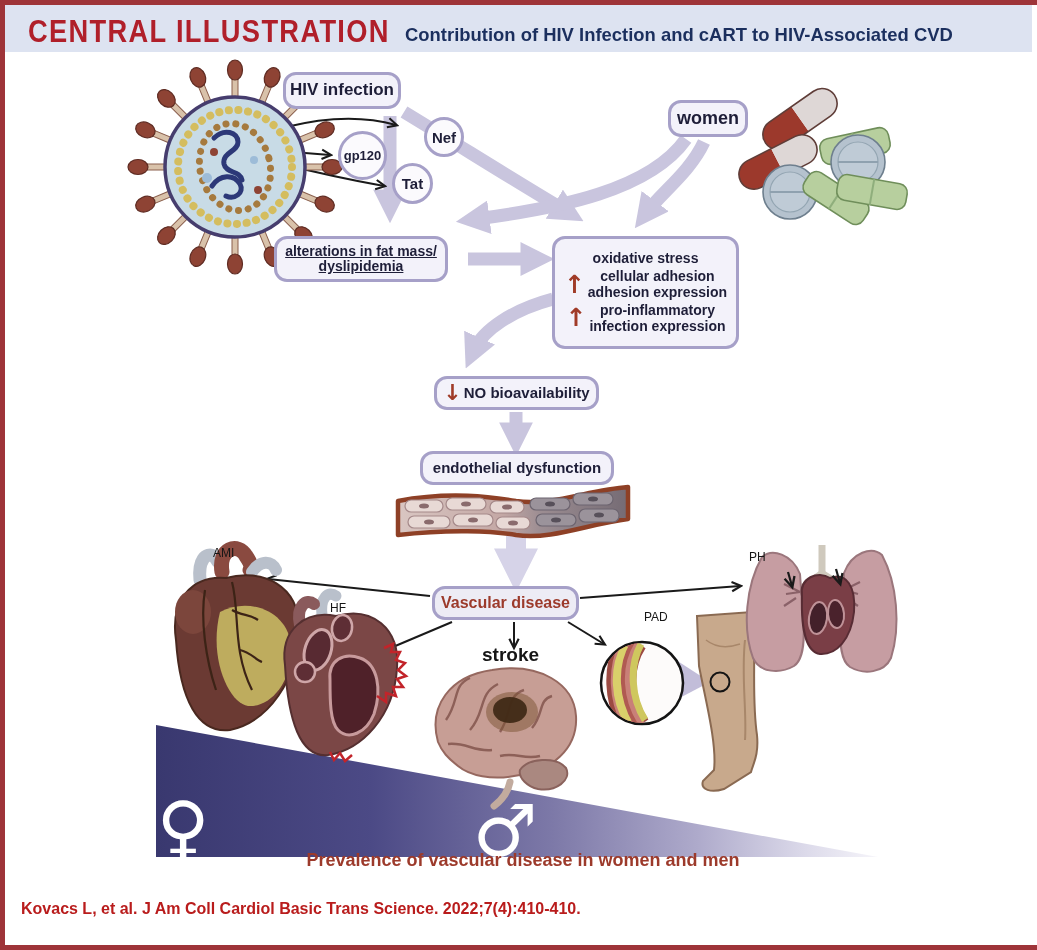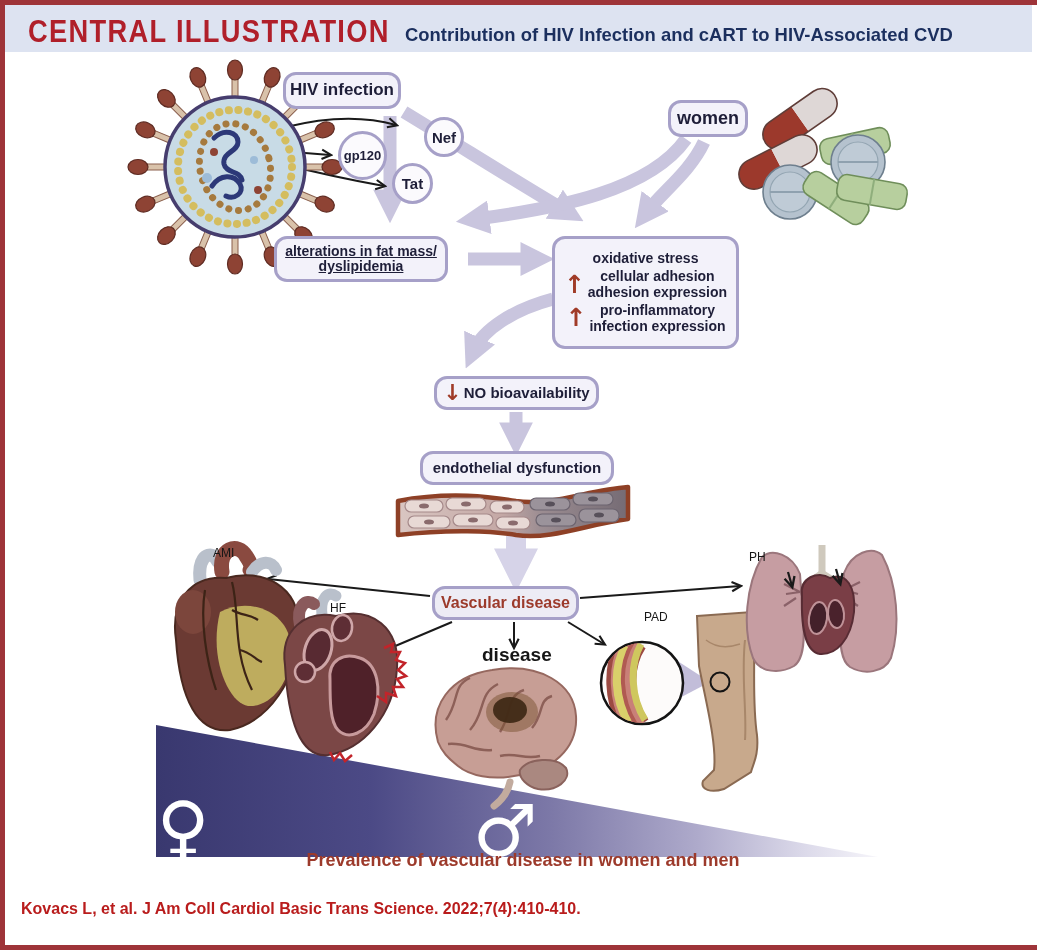--- a/index.html
+++ b/index.html
@@ -311,21 +311,21 @@
   <div class="node nobox">
     <span class="glyph down">↓</span>
     <span>NO bioavailability</span>
   </div>
 
   <div class="node vasc">Vascular disease</div>
   <div class="node endo">endothelial dysfunction</div>
 
   <div class="olabel lab-ami">AMI</div>
   <div class="olabel lab-hf">HF</div>
-  <div class="olabel lab-stroke">disease</div>
+  <div class="olabel lab-stroke">stroke</div>
   <div class="olabel lab-pad">PAD</div>
   <div class="olabel lab-ph">PH</div>
 
   <div class="caption">Prevalence of vascular disease in women and men</div>
   <div class="citation">Kovacs L, et al. J Am Coll Cardiol Basic Trans Science. 2022;7(4):410-410.</div>
 
   <div class="frame"></div>
 </div>
 
 </body></html>

